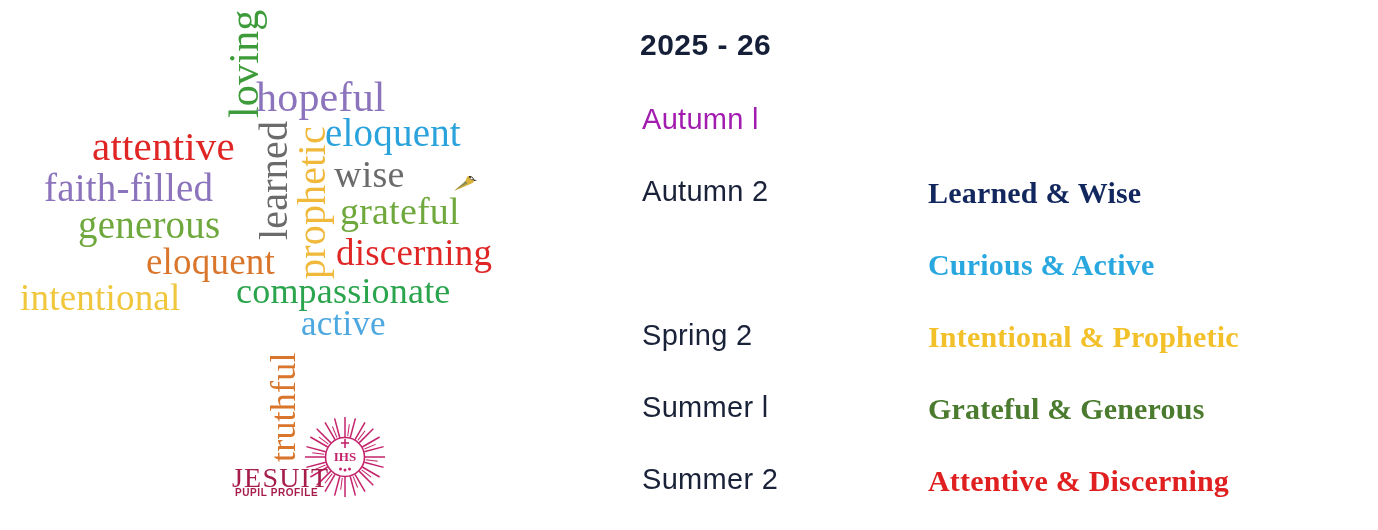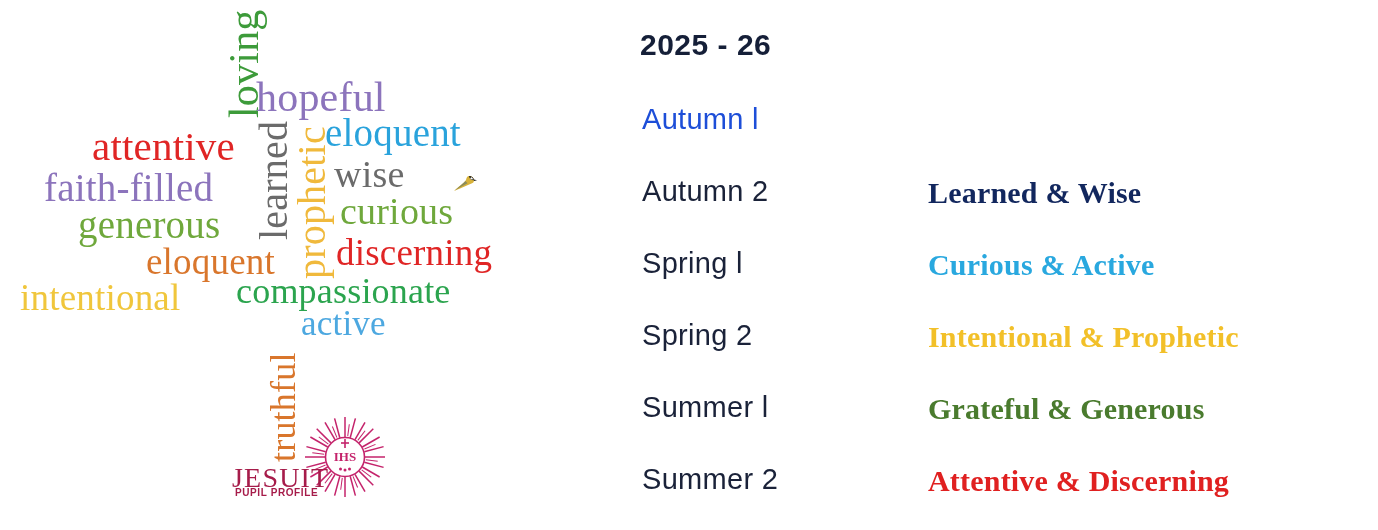--- a/index.html
+++ b/index.html
@@ -137,21 +137,21 @@
 
   <span class="wc vert w-loving" style="color: rgb(61, 155, 58);">loving</span>
   <span class="wc w-hopeful" style="color: rgb(140, 116, 188);">hopeful</span>
   <span class="wc w-attentive" style="color: rgb(224, 37, 37);">attentive</span>
   <span class="wc w-curious" style="color: rgb(42, 163, 220);">eloquent</span>
   <span class="wc vert w-learned" style="color: rgb(107, 107, 107);">learned</span>
   <span class="wc w-faithfilled" style="color: rgb(140, 116, 188);">faith-filled</span>
   <span class="wc vert w-prophetic" style="color: rgb(240, 185, 60);">prophetic</span>
   <span class="wc w-wise" style="color: rgb(107, 107, 107);">wise</span>
   <span class="wc w-generous" style="color: rgb(111, 168, 60);">generous</span>
-  <span class="wc w-grateful" style="color: rgb(111, 168, 60);">curious</span>
+  <span class="wc w-grateful" style="color: rgb(111, 168, 60);">grateful</span>
   <span class="wc w-eloquent" style="color: rgb(217, 118, 44);">eloquent</span>
   <span class="wc w-discerning" style="color: rgb(224, 37, 37);">discerning</span>
   <span class="wc w-intentional" style="color: rgb(240, 198, 60);">intentional</span>
   <span class="wc w-compassionate" style="color: rgb(43, 164, 78);">compassionate</span>
   <span class="wc vert w-truthful" style="color: rgb(217, 118, 44);">truthful</span>
   <span class="wc w-active" style="color: rgb(77, 168, 224);">active</span>
 
   <svg id="bird" viewBox="0 0 30 24">
     <path d="M20 4 C23 4 25 6 25 8.5 C25 10 24 11 22.5 11.5 L19 13 L11 16.5 L5 19 L10 14.5 L14.5 11 L17 8 C17.5 5.5 18.5 4 20 4 Z" fill="#D8B23A"></path>
     <path d="M20 4 C22.8 4 24.8 5.8 25 8.2 C23.5 8.6 22 8 21 6.6 C20.4 5.6 20.1 4.7 20 4 Z" fill="#1A1A1A"></path>
@@ -216,30 +216,29 @@
     <span class="jpp-word">JESUIT</span>
     <span class="jpp-sub">PUPIL PROFILE</span>
   </div>
 </div>
 
 <div id="terms">
 
   <div id="year-heading" style="color: rgb(21, 31, 56);">2025 - 26</div>
 
   <div class="term-row r0">
-    <span class="term-label" style="color: #1d4ed8;">Autumn  l</span>
+    <span class="term-label" style="color: #a21caf;">Autumn  l</span>
   </div>
 
   <div class="term-row r1">
     <span class="term-label" style="color: rgb(26, 34, 57);">Autumn 2</span>
     <span class="term-value" style="color: rgb(18, 39, 94);">Learned &amp; Wise</span>
   </div>
 
   <div class="term-row r2">
-    <span class="term-label" style="color: rgb(26, 34, 57);">Spring  l</span>
     <span class="term-value" style="color: rgb(41, 168, 223);">Curious &amp; Active</span>
   </div>
 
   <div class="term-row r3">
     <span class="term-label" style="color: rgb(26, 34, 57);">Spring 2</span>
     <span class="term-value" style="color: rgb(242, 192, 41);">Intentional &amp; Prophetic</span>
   </div>
 
   <div class="term-row r4">
     <span class="term-label" style="color: rgb(26, 34, 57);">Summer  l</span>

